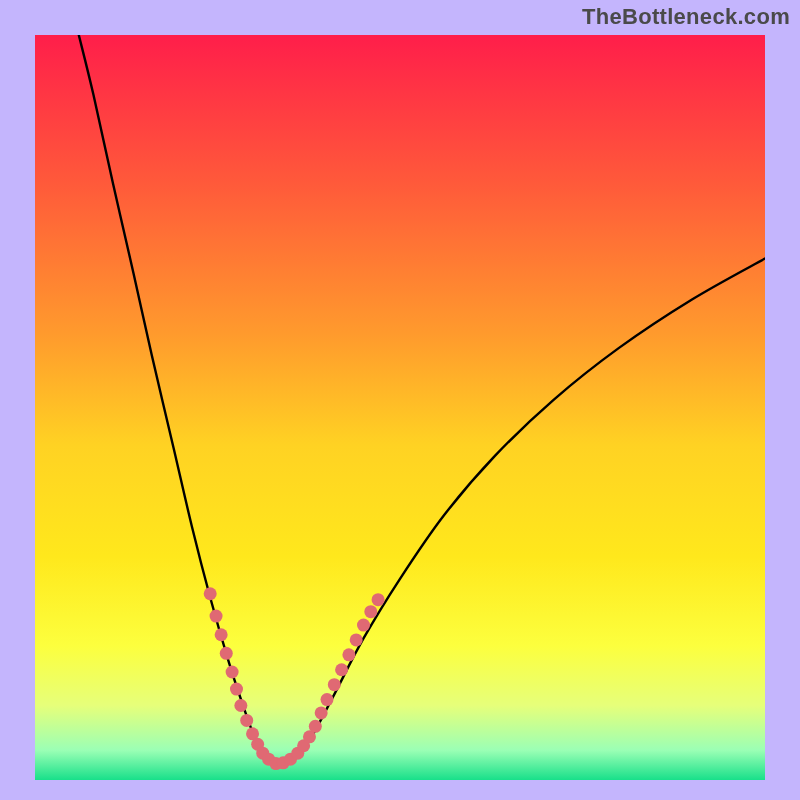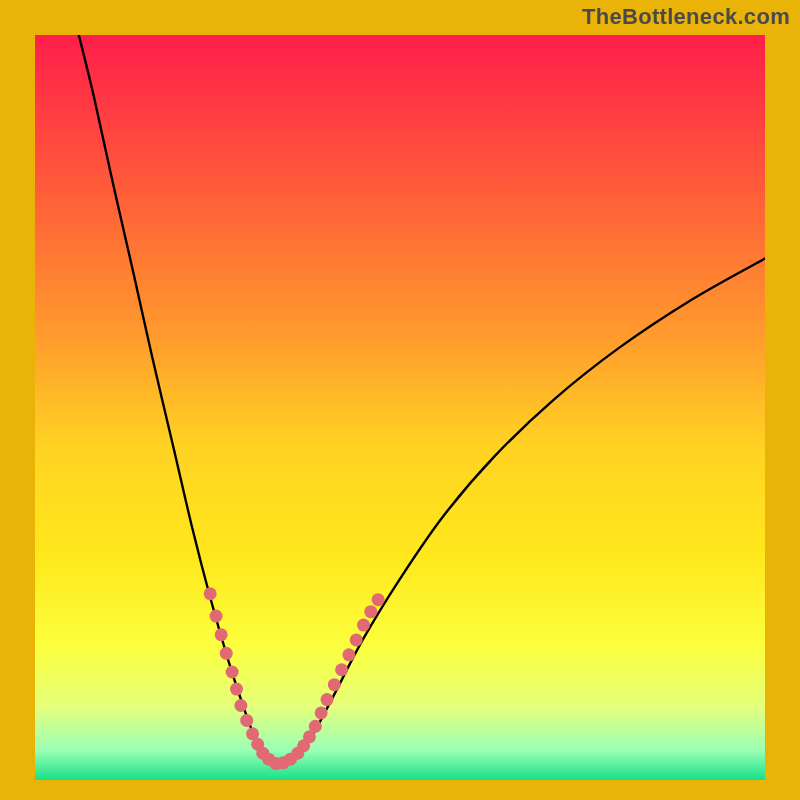--- a/index.html
+++ b/index.html
@@ -8,21 +8,21 @@
     width: 800px;
     height: 800px;
     background: #000;
     font-family: Arial, Helvetica, sans-serif;
     overflow: hidden;
   }
   .frame {
     position: relative;
     width: 800px;
     height: 800px;
-    background: #eab308;
+    background: #c4b5fd;
   }
   .watermark {
     position: absolute;
     top: 4px;
     right: 10px;
     color: #4a4a4a;
     font-size: 22px;
     font-weight: 600;
     letter-spacing: 0.3px;
     z-index: 10;

